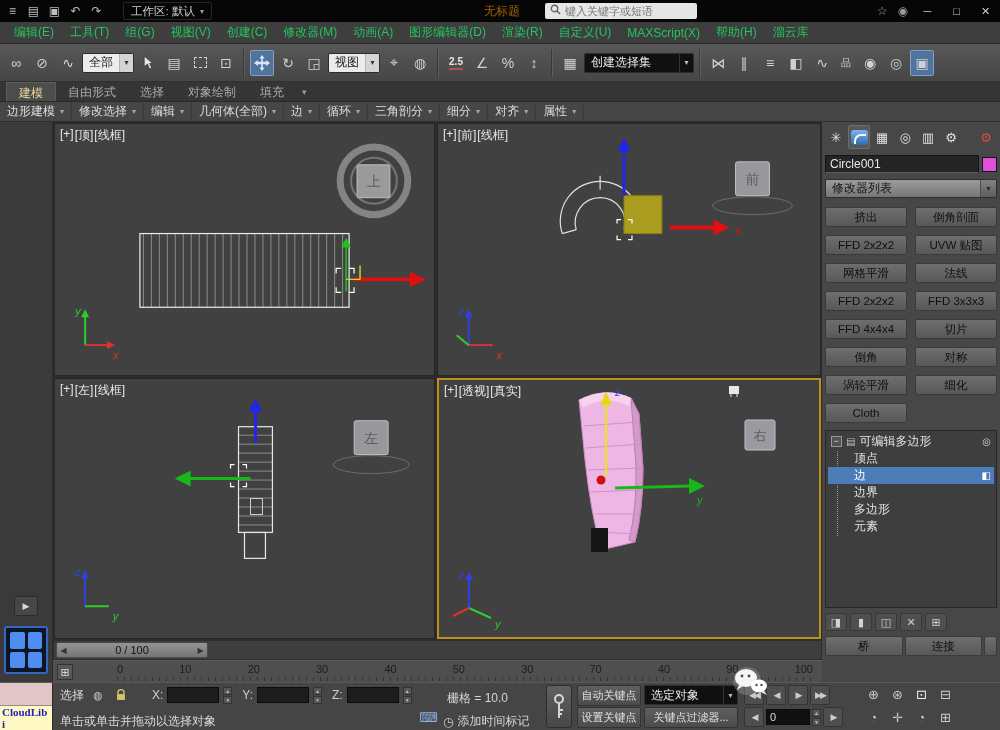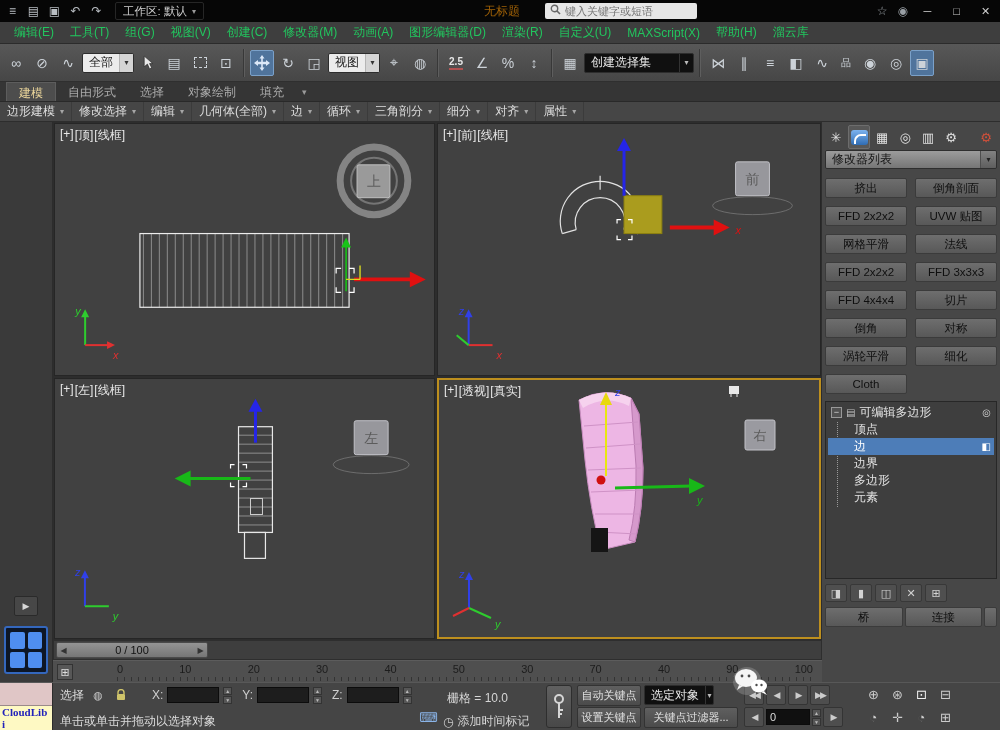--- a/index.html
+++ b/index.html
@@ -2,21 +2,21 @@
 <html><head>
 <meta charset="utf-8">
 <style>
 *{margin:0;padding:0;box-sizing:border-box}
 body{background:#1d1d1d}
 #app{position:relative;width:1000px;height:730px;background:#454545;font-family:"Liberation Sans","DejaVu Sans",sans-serif;font-size:12px;color:#ddd;overflow:hidden;cursor:default}
 .abs{position:absolute}
 
 .titlebar{left:0;top:0;width:100%;height:22px;background:#060606;display:flex;align-items:center;padding:0 2px;color:#c9c9c9}
 .tico{width:21px;height:18px;display:flex;align-items:center;justify-content:center;font-size:12px;color:#b9bec3}
-.workspace{display:flex;align-items:center;gap:5px;height:18px;padding:0 7px;margin-left:8px;font-size:11.5px;color:#cfcfcf;border:1px solid #262626;border-radius:2px}
+.workspace{display:flex;align-items:center;gap:5px;height:18px;padding:0 7px;margin-left:16px;font-size:11.5px;color:#cfcfcf;border:1px solid #262626;border-radius:2px}
 .workspace .ar{font-size:8px;color:#9a9a9a}
 .win-title{position:absolute;left:340px;width:180px;text-align:right;font-size:12px;color:#a16207}
 .searchbox{position:absolute;left:545px;top:3px;width:152px;height:16px;background:#e6e6e6;border-radius:2px;display:flex;align-items:center;padding:0 5px;gap:4px}
 .searchbox input{flex:1;border:none;background:transparent;font-size:11px;color:#333;outline:none;font-family:inherit;min-width:0}
 .title-right{position:absolute;right:92px;top:0;display:flex;height:22px;align-items:center;gap:10px;color:#9aa0a6;font-size:12px}
 .winbtns{position:absolute;right:0;top:0;display:flex}
 .winbtn{width:29px;height:22px;display:flex;align-items:center;justify-content:center;color:#cfcfcf;font-size:11px}
 
 .menubar{left:0;top:22px;width:100%;height:22px;background:#3e3e3e;border-bottom:1px solid #2b2b2b;display:flex;align-items:center;padding-left:6px}
 .menu-item{padding:0 8px;height:100%;display:flex;align-items:center;font-size:12px;color:#22c55e}
@@ -57,21 +57,21 @@
 
 .cpanel{left:822px;top:122px;width:178px;height:560px;background:#474747;padding:2px 3px}
 .cptabs{display:flex;gap:1px;height:26px;align-items:center}
 .cpt{width:25px;height:24px;display:flex;align-items:center;justify-content:center;font-size:13px;color:#e0e0e0;border-radius:2px}
 .cpt.active{background:#585858;border:1px solid #6d6d6d}
 .modglyph{width:17px;height:15px;background:linear-gradient(#7db3ef,#2f6cb3);border-radius:3px;position:relative}
 .modglyph::after{content:"";position:absolute;left:3px;top:4px;width:10px;height:8px;border:2px solid #fff;border-bottom:none;border-right:none;border-radius:7px 0 0 0}
 .namerow{display:flex;gap:3px;margin-top:5px;align-items:center}
 .namefield{flex:1;height:18px;background:#242424;border:1px solid #141414;border-bottom-color:#5c5c5c;color:#e8e8e8;font-size:12px;padding:0 4px;font-family:inherit;min-width:0}
 .swatch{width:15px;height:15px;border:1px solid #141414}
-.modlist{height:19px;display:flex;border:1px solid #2e2e2e;border-radius:2px;overflow:hidden}
+.modlist{margin-top:6px;height:19px;display:flex;border:1px solid #2e2e2e;border-radius:2px;overflow:hidden}
 .modlist .t{flex:1;background:linear-gradient(#9c9c9c,#767676);color:#141414;display:flex;align-items:center;padding:0 6px}
 .modlist .a{width:16px;background:linear-gradient(#828282,#5e5e5e);display:flex;align-items:center;justify-content:center;font-size:8px;color:#222;border-left:1px solid #4e4e4e}
 .pgrid{margin-top:9px;display:grid;grid-template-columns:1fr 1fr;gap:8px}
 .pbtn{height:20px;background:linear-gradient(#6e6e6e,#585858);border:1px solid #3b3b3b;border-radius:2px;color:#0f0f0f;font-size:11.5px;display:flex;align-items:center;justify-content:center;white-space:nowrap;overflow:hidden;padding:0 2px}
 .sq{width:13px;height:20px;background:linear-gradient(#6e6e6e,#585858);border:1px solid #3b3b3b;border-radius:2px}
 .stack{margin-top:7px;height:178px;background:#3e3e3e;border:1px solid #272727;padding:2px;font-size:12px;color:#e2e2e2;position:relative}
 .stack::before{content:"";position:absolute;left:11px;top:20px;height:85px;border-left:1px dotted #9a9a9a}
 .srow{height:17px;display:flex;align-items:center;gap:4px;padding:0 3px;position:relative}
 .srow.child{padding-left:26px}
 .srow.sel{background:#4d7db8;color:#fff}
@@ -452,20 +452,24 @@
     <div class="cptabs">
       <div class="cpt">✳</div>
       <div class="cpt active">
           <span class="modglyph"></span>
         </div>
       <div class="cpt">▦</div>
       <div class="cpt">◎</div>
       <div class="cpt">▥</div>
       <div class="cpt">⚙</div>
       <div class="cpt" style="color:#d2503a;margin-left:12px">⚙</div>
+    </div>
+    <div class="namerow">
+      <input class="namefield" value="Circle001" style="">
+      <div class="swatch" style="background: rgb(226, 79, 216);"></div>
     </div>
     <div class="modlist">
       <span class="t">修改器列表</span>
       <span class="a">▾</span>
     </div>
     <div class="pgrid">
       <div class="pbtn">挤出</div>
       <div class="pbtn">倒角剖面</div>
       <div class="pbtn">FFD 2x2x2</div>
       <div class="pbtn">UVW 贴图</div>
@@ -601,21 +605,21 @@
           <circle cx="7" cy="6" r="4" fill="none" stroke="#d6d6d6" stroke-width="2"></circle>
           <path d="M7 10 V25 M7 17 H11 M7 21 H10" stroke="#d6d6d6" stroke-width="2" fill="none"></path>
         </svg>
     </div>
     <div class="skbtn" style="left:577px;top:2px">
         <span>自动关键点</span>
       </div>
     <div class="skbtn" style="left:577px;top:24px">
         <span>设置关键点</span>
       </div>
-    <div class="dd black abs" style="left:644px;top:2px;width:70px;height:20px">
+    <div class="dd black abs" style="left:644px;top:2px;width:94px;height:20px">
       <span class="dd-t" style="flex:1">选定对象</span>
       <span class="dd-a">▾</span>
     </div>
     <div class="skbtn" style="left:644px;top:24px;width:94px">
         <span>关键点过滤器...</span>
       </div>
 
     <div class="abs" style="left:744px;top:2px;display:flex;gap:2px">
       <div class="pib">◀◀</div>
       <div class="pib">◀</div>

